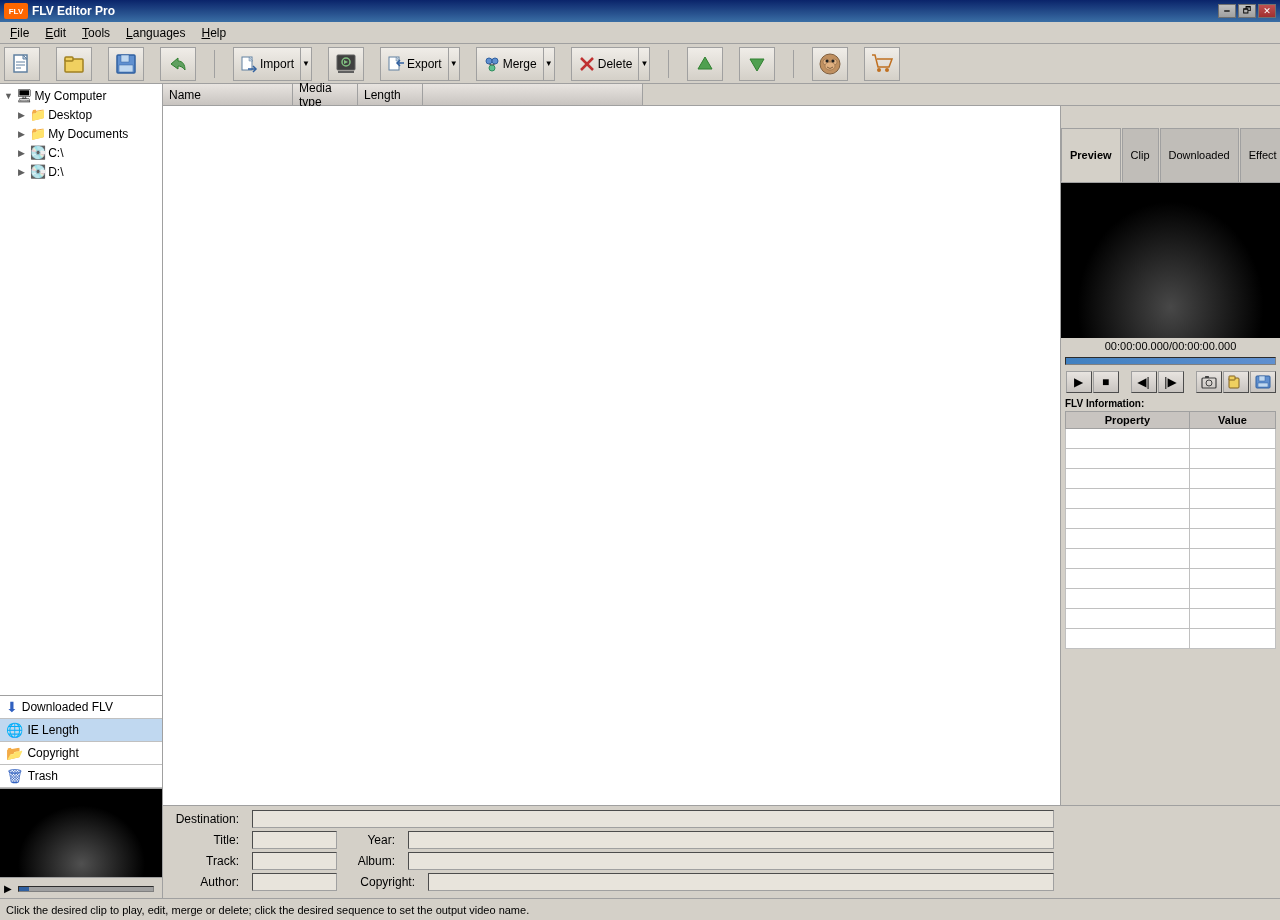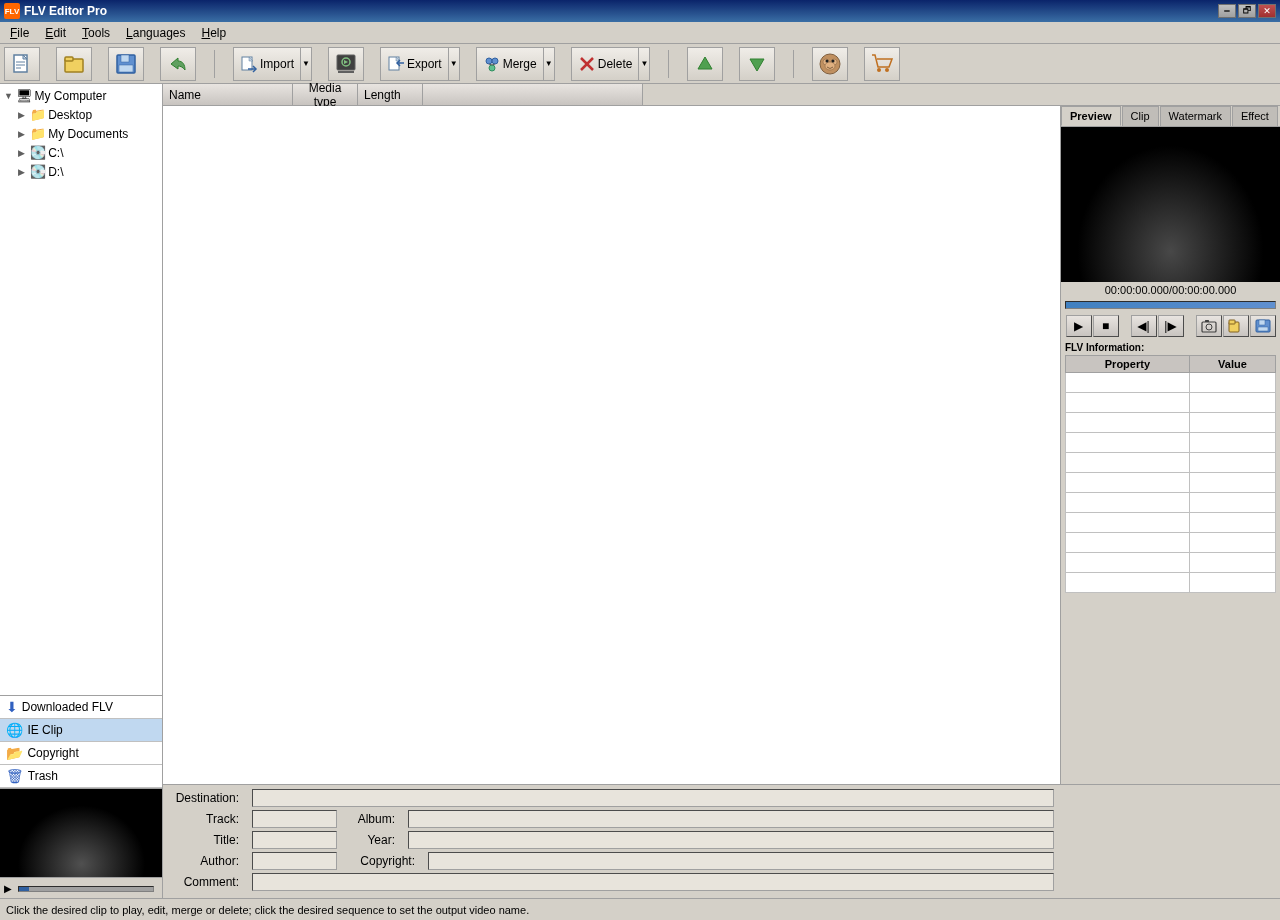--- a/index.html
+++ b/index.html
@@ -1,21 +1,21 @@
 <!DOCTYPE html>
 <html><head>
   <meta charset="utf-8">
   <style>
     * { margin: 0; padding: 0; box-sizing: border-box; }
     body { font-family: 'Segoe UI', Tahoma, Arial, sans-serif; font-size: 12px; background: #d4d0c8; overflow: hidden; width: 1280px; height: 920px; }
     
     
     #title-bar { background: linear-gradient(to bottom, #0a246a, #3a6ea5); color: white; height: 22px; display: flex; align-items: center; padding: 0 4px; justify-content: space-between; }
     #title-bar-left { display: flex; align-items: center; gap: 4px; }
-    #title-bar-icon { width: 16px; height: 16px; background: #ff6600; border-radius: 2px; display: flex; align-items: center; justify-content: center; font-size: 9px; color: white; font-weight: bold; }
+    #title-bar-icon { width: 24px; height: 16px; background: #ff6600; border-radius: 2px; display: flex; align-items: center; justify-content: center; font-size: 9px; color: white; font-weight: bold; }
     #title-bar-text { font-size: 12px; font-weight: bold; }
     #title-bar-controls { display: flex; gap: 2px; }
     .title-btn { width: 18px; height: 14px; background: linear-gradient(to bottom, #c0c0c0, #a0a0a0); border: 1px solid #707070; display: flex; align-items: center; justify-content: center; font-size: 9px; cursor: pointer; color: black; }
     
     
     #menu-bar { background: #d4d0c8; border-bottom: 1px solid #a0a0a0; height: 22px; display: flex; align-items: center; padding: 0 2px; }
     .menu-item { padding: 2px 8px; cursor: pointer; font-size: 12px; }
     .menu-item span { text-decoration: underline; }
     
     
@@ -41,39 +41,39 @@
     .bottom-item { display: flex; align-items: center; gap: 4px; padding: 3px 6px; cursor: pointer; font-size: 12px; border-bottom: 1px solid #c0c0c0; }
     .bottom-item.selected { background: #c0d8f0; }
     
     
     #left-thumb { height: 110px; background: #000; border-top: 1px solid #a0a0a0; position: relative; overflow: hidden; }
     #left-thumb canvas, #left-thumb-inner { width: 100%; height: 80px; background: radial-gradient(ellipse at 50% 80%, #404040 0%, #000 60%); }
     #left-thumb-controls { height: 22px; background: #d4d0c8; border-top: 1px solid #a0a0a0; display: flex; align-items: center; padding: 0 4px; gap: 2px; }
     .thumb-ctrl { font-size: 10px; cursor: pointer; }
     #thumb-progress { flex: 1; height: 6px; background: #a0a0a0; margin: 0 4px; border: 1px inset #808080; }
     #file-list { flex: 1; background: #ffffff; overflow: auto; }
-    #file-list-header { display: flex; background: #d4d0c8; border-bottom: 1px solid #a0a0a0; height: 22px; text-align: center; }
+    #file-list-header { display: flex; background: #d4d0c8; border-bottom: 1px solid #a0a0a0; height: 22px; }
     .col-header { border-right: 1px solid #a0a0a0; padding: 2px 6px; font-size: 12px; display: flex; align-items: center; background: linear-gradient(to bottom, #e8e4e0, #c8c4c0); cursor: pointer; }
     .col-name { width: 130px; }
     .col-media { width: 65px; }
     .col-length { width: 65px; }
     .col-dest { flex: 1; }
     #file-list-body { background: #ffffff; min-height: 400px; }
     
     
     #metadata { border-top: 1px solid #a0a0a0; background: #d4d0c8; padding: 4px; }
     .meta-row { display: flex; align-items: center; margin-bottom: 3px; gap: 13px; }
     .meta-label { font-size: 12px; text-align: right; }
     .meta-input { height: 18px; background: #e8e4dc; border: 1px inset #a0a0a0; font-size: 11px; padding: 1px 2px; }
     .meta-dest { flex: 1; }
     
     
     #right-panel { width: 220px; background: #d4d0c8; border-left: 1px solid #a0a0a0; display: flex; flex-direction: column; }
     #right-tabs { display: flex; border-bottom: 1px solid #a0a0a0; }
-    .right-tab { padding: 3px 8px; font-size: 11px; cursor: pointer; background: #c0bdb8; border: 1px solid #a0a0a0; border-bottom: none; margin-right: 1px; }
+    .right-tab { padding: 20px 8px; font-size: 11px; cursor: pointer; background: #c0bdb8; border: 1px solid #a0a0a0; border-bottom: none; margin-right: 1px; margin-top: 22px; }
     .right-tab.active { background: #d4d0c8; border-bottom: 1px solid #d4d0c8; font-weight: bold; }
     #preview-area { background: #000; height: 155px; position: relative; overflow: hidden; }
     #preview-video { width: 100%; height: 100%; background: radial-gradient(ellipse at 50% 80%, #404040 0%, #000 60%); }
     #time-display { text-align: center; font-size: 11px; padding: 2px; background: #d4d0c8; }
     #progress-bar-container { height: 14px; background: #d4d0c8; padding: 3px 4px; }
     #progress-bar { height: 8px; background: linear-gradient(to right, #4080c0, #6090d0); border: 1px inset #808080; }
     #playback-controls { display: flex; align-items: center; justify-content: center; gap: 2px; padding: 3px; background: #d4d0c8; }
     .play-btn { width: 26px; height: 22px; background: linear-gradient(to bottom, #e8e4e0, #c8c4c0); border: 1px outset #a0a0a0; display: flex; align-items: center; justify-content: center; cursor: pointer; font-size: 12px; }
     .play-btn-group { display: flex; gap: 1px; }
     #flv-info { padding: 2px 4px; }
@@ -275,21 +275,21 @@
       </div>
     </div>
 
     <div id="left-bottom">
       <div class="bottom-item">
         <span style="font-size:14px; color:#3060c0;">⬇</span>
         <span>Downloaded FLV</span>
       </div>
       <div class="bottom-item selected">
         <span style="font-size:14px; color:#3060c0;">🌐</span>
-        <span>IE Clip</span>
+        <span>IE Length</span>
       </div>
       <div class="bottom-item">
         <span style="font-size:14px; color:#3060c0;">📂</span>
         <span>Copyright</span>
       </div>
       <div class="bottom-item">
         <span style="font-size:14px; color:#3060c0;">🗑</span>
         <span>Trash</span>
       </div>
     </div>
@@ -330,21 +330,21 @@
       <div id="right-panel">
 
         <div id="right-tabs">
           <div class="right-tab active">
             <span>Preview</span>
           </div>
           <div class="right-tab">
             <span>Clip</span>
           </div>
           <div class="right-tab">
-            <span>Watermark</span>
+            <span>Downloaded</span>
           </div>
           <div class="right-tab">
             <span>Effect</span>
           </div>
         </div>
 
         <div id="preview-area">
           <div id="preview-video" style="background: radial-gradient(ellipse at 50% 80%, #484848 0%, #000 60%);"></div>
         </div>
 
@@ -452,43 +452,39 @@
     </div>
 
     <div id="metadata" style="background:#d4d0c8; border-top:1px solid #a0a0a0; padding:4px 6px;">
 
       <div class="meta-row">
         <label class="meta-label" style="width:70px;">Destination:</label>
         <input class="meta-input meta-dest" style="flex: 1 1 0%; margin-right: 220px;" type="text" value="">
       </div>
 
       <div class="meta-row">
+        <label class="meta-label" style="width:70px;">Title:</label>
+        <input class="meta-input" style="width: 85px;" type="text">
+        <label class="meta-label" style="width:45px; text-align:right;">Year:</label>
+        <input class="meta-input" style="flex: 1 1 0%; margin-right: 220px;" type="text">
+      </div>
+
+      <div class="meta-row">
         <label class="meta-label" style="width:70px;">Track:</label>
         <input class="meta-input" style="width: 85px;" type="text">
         <label class="meta-label" style="width:45px; text-align:right;">Album:</label>
-        <input class="meta-input" style="flex: 1 1 0%; margin-right: 220px;" type="text">
-      </div>
-
-      <div class="meta-row">
-        <label class="meta-label" style="width:70px;">Title:</label>
-        <input class="meta-input" style="width: 85px;" type="text">
-        <label class="meta-label" style="width:45px; text-align:right;">Year:</label>
         <input class="meta-input" style="flex: 1 1 0%; margin-right: 220px;" type="text">
       </div>
 
       <div class="meta-row">
         <label class="meta-label" style="width:70px;">Author:</label>
         <input class="meta-input" style="width: 85px;" type="text">
         <label class="meta-label" style="width:65px; text-align:right;">Copyright:</label>
         <input class="meta-input" style="flex: 1 1 0%; margin-right: 220px;" type="text">
       </div>
 
-      <div class="meta-row">
-        <label class="meta-label" style="width:70px;">Comment:</label>
-        <input class="meta-input" style="flex: 1 1 0%; margin-right: 220px;" type="text">
-      </div>
     </div>
   </div>
 </div>
 
 <div id="status-bar">
   <span>Click the desired clip to play, edit, merge or delete; click the desired sequence to set the output video name.</span>
 </div>
 
 </body></html>

